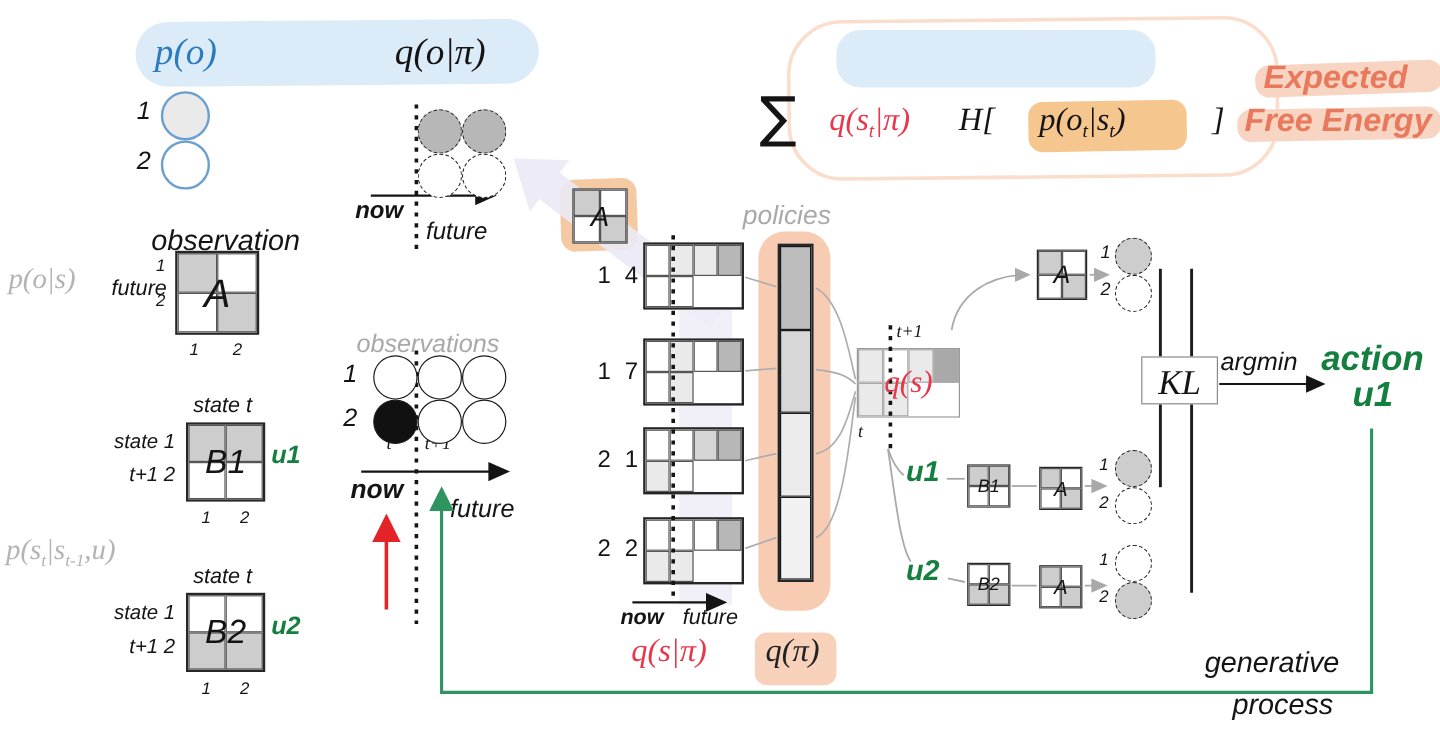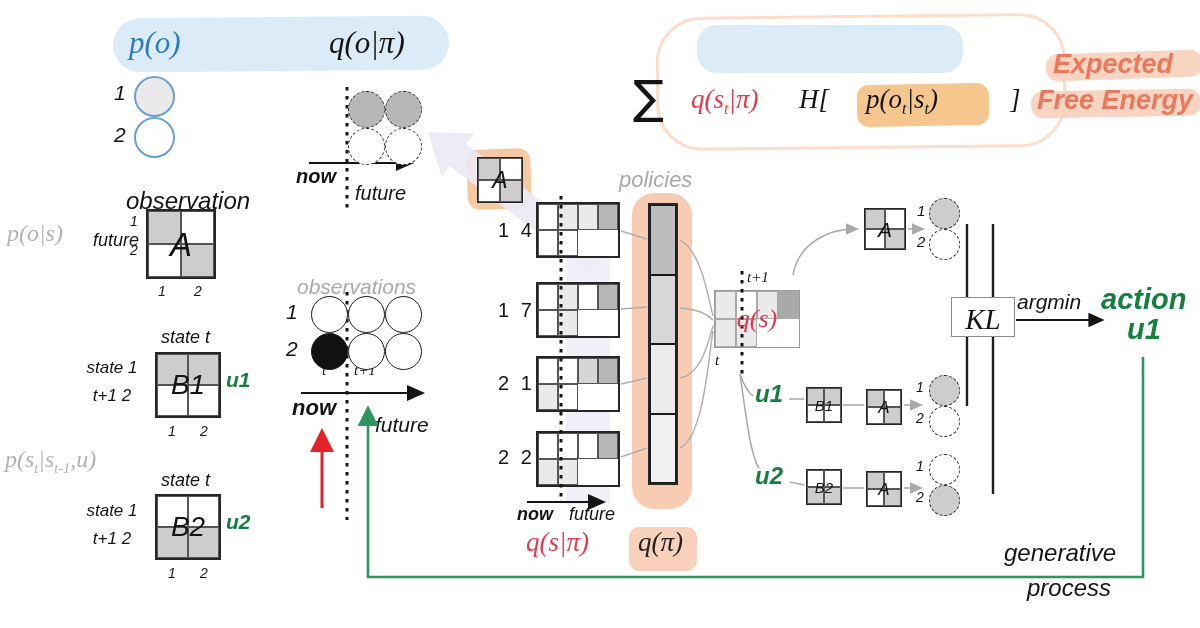--- a/index.html
+++ b/index.html
@@ -27,21 +27,21 @@
   .g3{grid-template-columns:repeat(4,1fr)}
   .mlabel{position:absolute;inset:0;display:flex;align-items:center;justify-content:center;z-index:2;line-height:1}
   .cg{position:absolute;display:grid;z-index:1}
   .cg .circle{width:var(--s);height:var(--s);border-radius:50%;box-sizing:border-box}
   .bluec .circle{border:2px solid #6b9fd0}
   .dashc .circle{border:1.6px dashed #2e2e2e}
   .solidc .circle{border:1.8px solid #1b1b1b}
   svg.layer{position:absolute;left:0;top:0;pointer-events:none}
   .klbox{position:absolute;display:flex;align-items:flex-end;justify-content:center;background:#fff;border:1.4px solid #8a8a8a;z-index:2}
   sub{font-size:60%;line-height:0}
-  .ralign{text-align:center}
+  .ralign{text-align:right}
 </style>
 </head>
 <body>
 
 <div id="canvas">
 
   <div class="blob" style="left:113px;top:17px;width:336px;height:54px;background:#dcebf8;border-radius:27px;transform:rotate(-.5deg)"></div>
   <div class="blob" style="left:656px;top:15px;width:404px;height:128px;border:3px solid #fbddcb;border-radius:46px;transform:rotate(-.6deg)"></div>
   <div class="blob" style="left:697px;top:25px;width:266px;height:48px;background:#dcebf8;border-radius:20px"></div>
   <div class="blob" style="left:857px;top:84px;width:132px;height:42px;background:#f6c68f;border-radius:12px;transform:rotate(-1deg)"></div>

